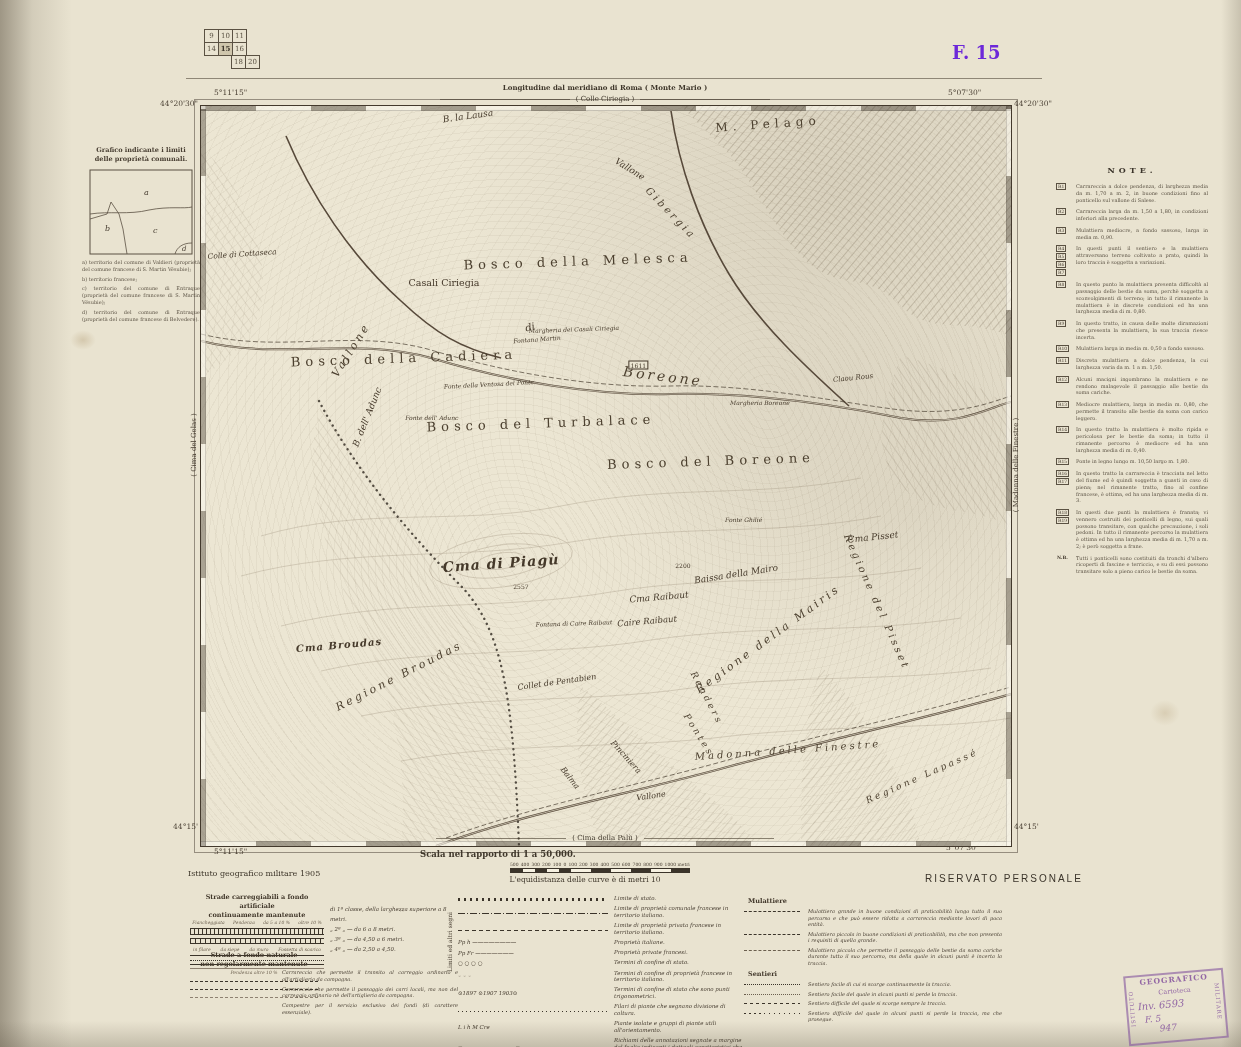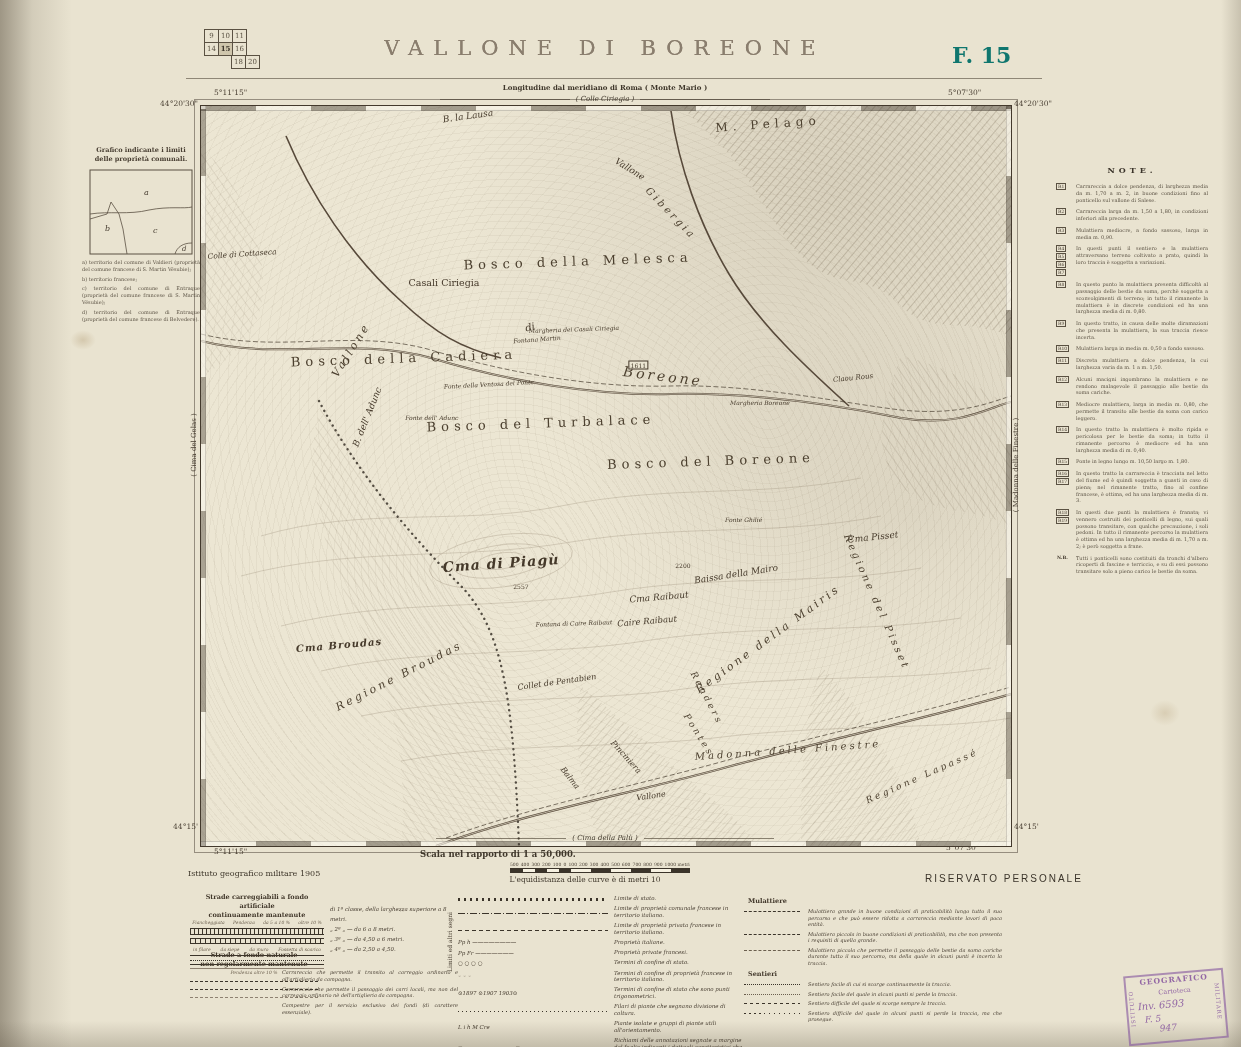--- a/index.html
+++ b/index.html
@@ -18,21 +18,21 @@
   
   .index{position:absolute;left:205px;top:30px;}
   .index .irow{display:flex;}
   .index .irow.r3{margin-left:13px;}
   .index .cell{width:13px;height:12px;border:1px solid #5a5142;margin:-1px 0 0 -1px;
         font-size:7px;line-height:12px;text-align:center;color:#5a5142;background:#e9e3d0;}
   .index .cell.blank{border-color:transparent;background:transparent;}
   .index .cell.hl{background:#cfc6ac;font-weight:bold;border-width:1px;color:#3b342a;}
   .title{position:absolute;left:200px;width:810px;top:36px;text-align:center;font-size:21px;
         letter-spacing:10px;color:#8a7e6e;text-shadow:0 0 .4px #8a7e6e;}
-  .sheetno{position:absolute;left:952px;top:42px;font-size:22px;font-weight:bold;color:#0f766e;}
+  .sheetno{position:absolute;left:952px;top:42px;font-size:18px;font-weight:bold;color:#6d28d9;}
   .rule1{position:absolute;left:186px;top:78px;width:856px;border-top:1px solid rgba(70,60,45,.55);}
 
   
   .grafico{position:absolute;left:82px;top:146px;width:118px;}
   .g-title{font-size:6.5px;font-weight:bold;text-align:center;line-height:1.4;color:#4a4034;}
   .g-sketch{display:block;margin:5px auto 4px auto;background:#e9e3d0;}
   .g-notes div{font-size:5px;line-height:1.45;color:#5b5244;margin-bottom:2px;text-align:justify;}
 
   
   .map-frame{position:absolute;left:200px;top:105px;width:810px;height:740px;
@@ -62,21 +62,21 @@
   .lbl{position:absolute;white-space:nowrap;color:#45392a;}
   .lbl.ital{font-style:italic;}
   .lbl.spaced{letter-spacing:5px;color:#4c402f;}
   .lbl.ital.spaced{letter-spacing:3px;}
   .lbl.script{font-style:italic;font-weight:bold;letter-spacing:1px;}
   .lbl.boxed{border:1px solid #45392a;padding:0 1px;background:rgba(236,230,211,.8);}
 
   
   .subt{position:absolute;left:200px;width:810px;text-align:center;color:#3f372b;}
   .subt1{top:83px;font-size:7px;font-weight:bold;}
-  .dashline{display:flex;align-items:center;justify-content:center;gap:6px;font-style:italic;}
+  .dashline{display:flex;align-items:center;justify-content:center;gap:6px;}
   .dashline::before,.dashline::after{content:"";width:130px;border-top:1px solid rgba(70,60,45,.6);}
   .subt2{top:95px;font-size:7px;}
   .botlab{top:834px;font-size:7px;}
   .corner{position:absolute;font-size:7.5px;color:#4a4034;}
   .edge-vert{position:absolute;font-size:7px;color:#4a4034;transform:translate(-50%,-50%) rotate(-90deg);white-space:nowrap;}
 
   
   .scale-cap{position:absolute;left:420px;top:849px;width:370px;font-size:8.5px;font-weight:bold;color:#3f372b;}
   .scalebar{position:absolute;left:510px;top:862px;width:180px;}
   .ticks{display:flex;justify-content:space-between;font-size:4.5px;color:#4a4034;margin-bottom:1px;}
@@ -178,21 +178,20 @@
         <span class="cell">14</span>
         <span class="cell hl">15</span>
         <span class="cell">16</span>
       </div>
       <div class="irow r3">
         <span class="cell blank"></span>
         <span class="cell">18</span>
         <span class="cell">20</span>
       </div>
     </div>
-  <div class="title">VALLONE DI BOREONE</div>
   <div class="sheetno">F. 15</div>
   <div class="rule1"></div>
 
   <div class="grafico">
     <div class="g-title">Grafico indicante i limiti</div>
     <div class="g-title">delle proprietà comunali.</div>
     <svg class="g-sketch" width="104" height="86" viewBox="0 0 104 86">
       <rect x="1" y="1" width="102" height="84" fill="none" stroke="#5a5142" stroke-width="1"></rect>
       <path d="M1 45 C20 42 40 46 60 41 C80 37 95 40 103 38" fill="none" stroke="#5a5142" stroke-width="0.8"></path>
       <path d="M22 33 L30 45 L34 60 L38 85" fill="none" stroke="#5a5142" stroke-width="0.8"></path>

